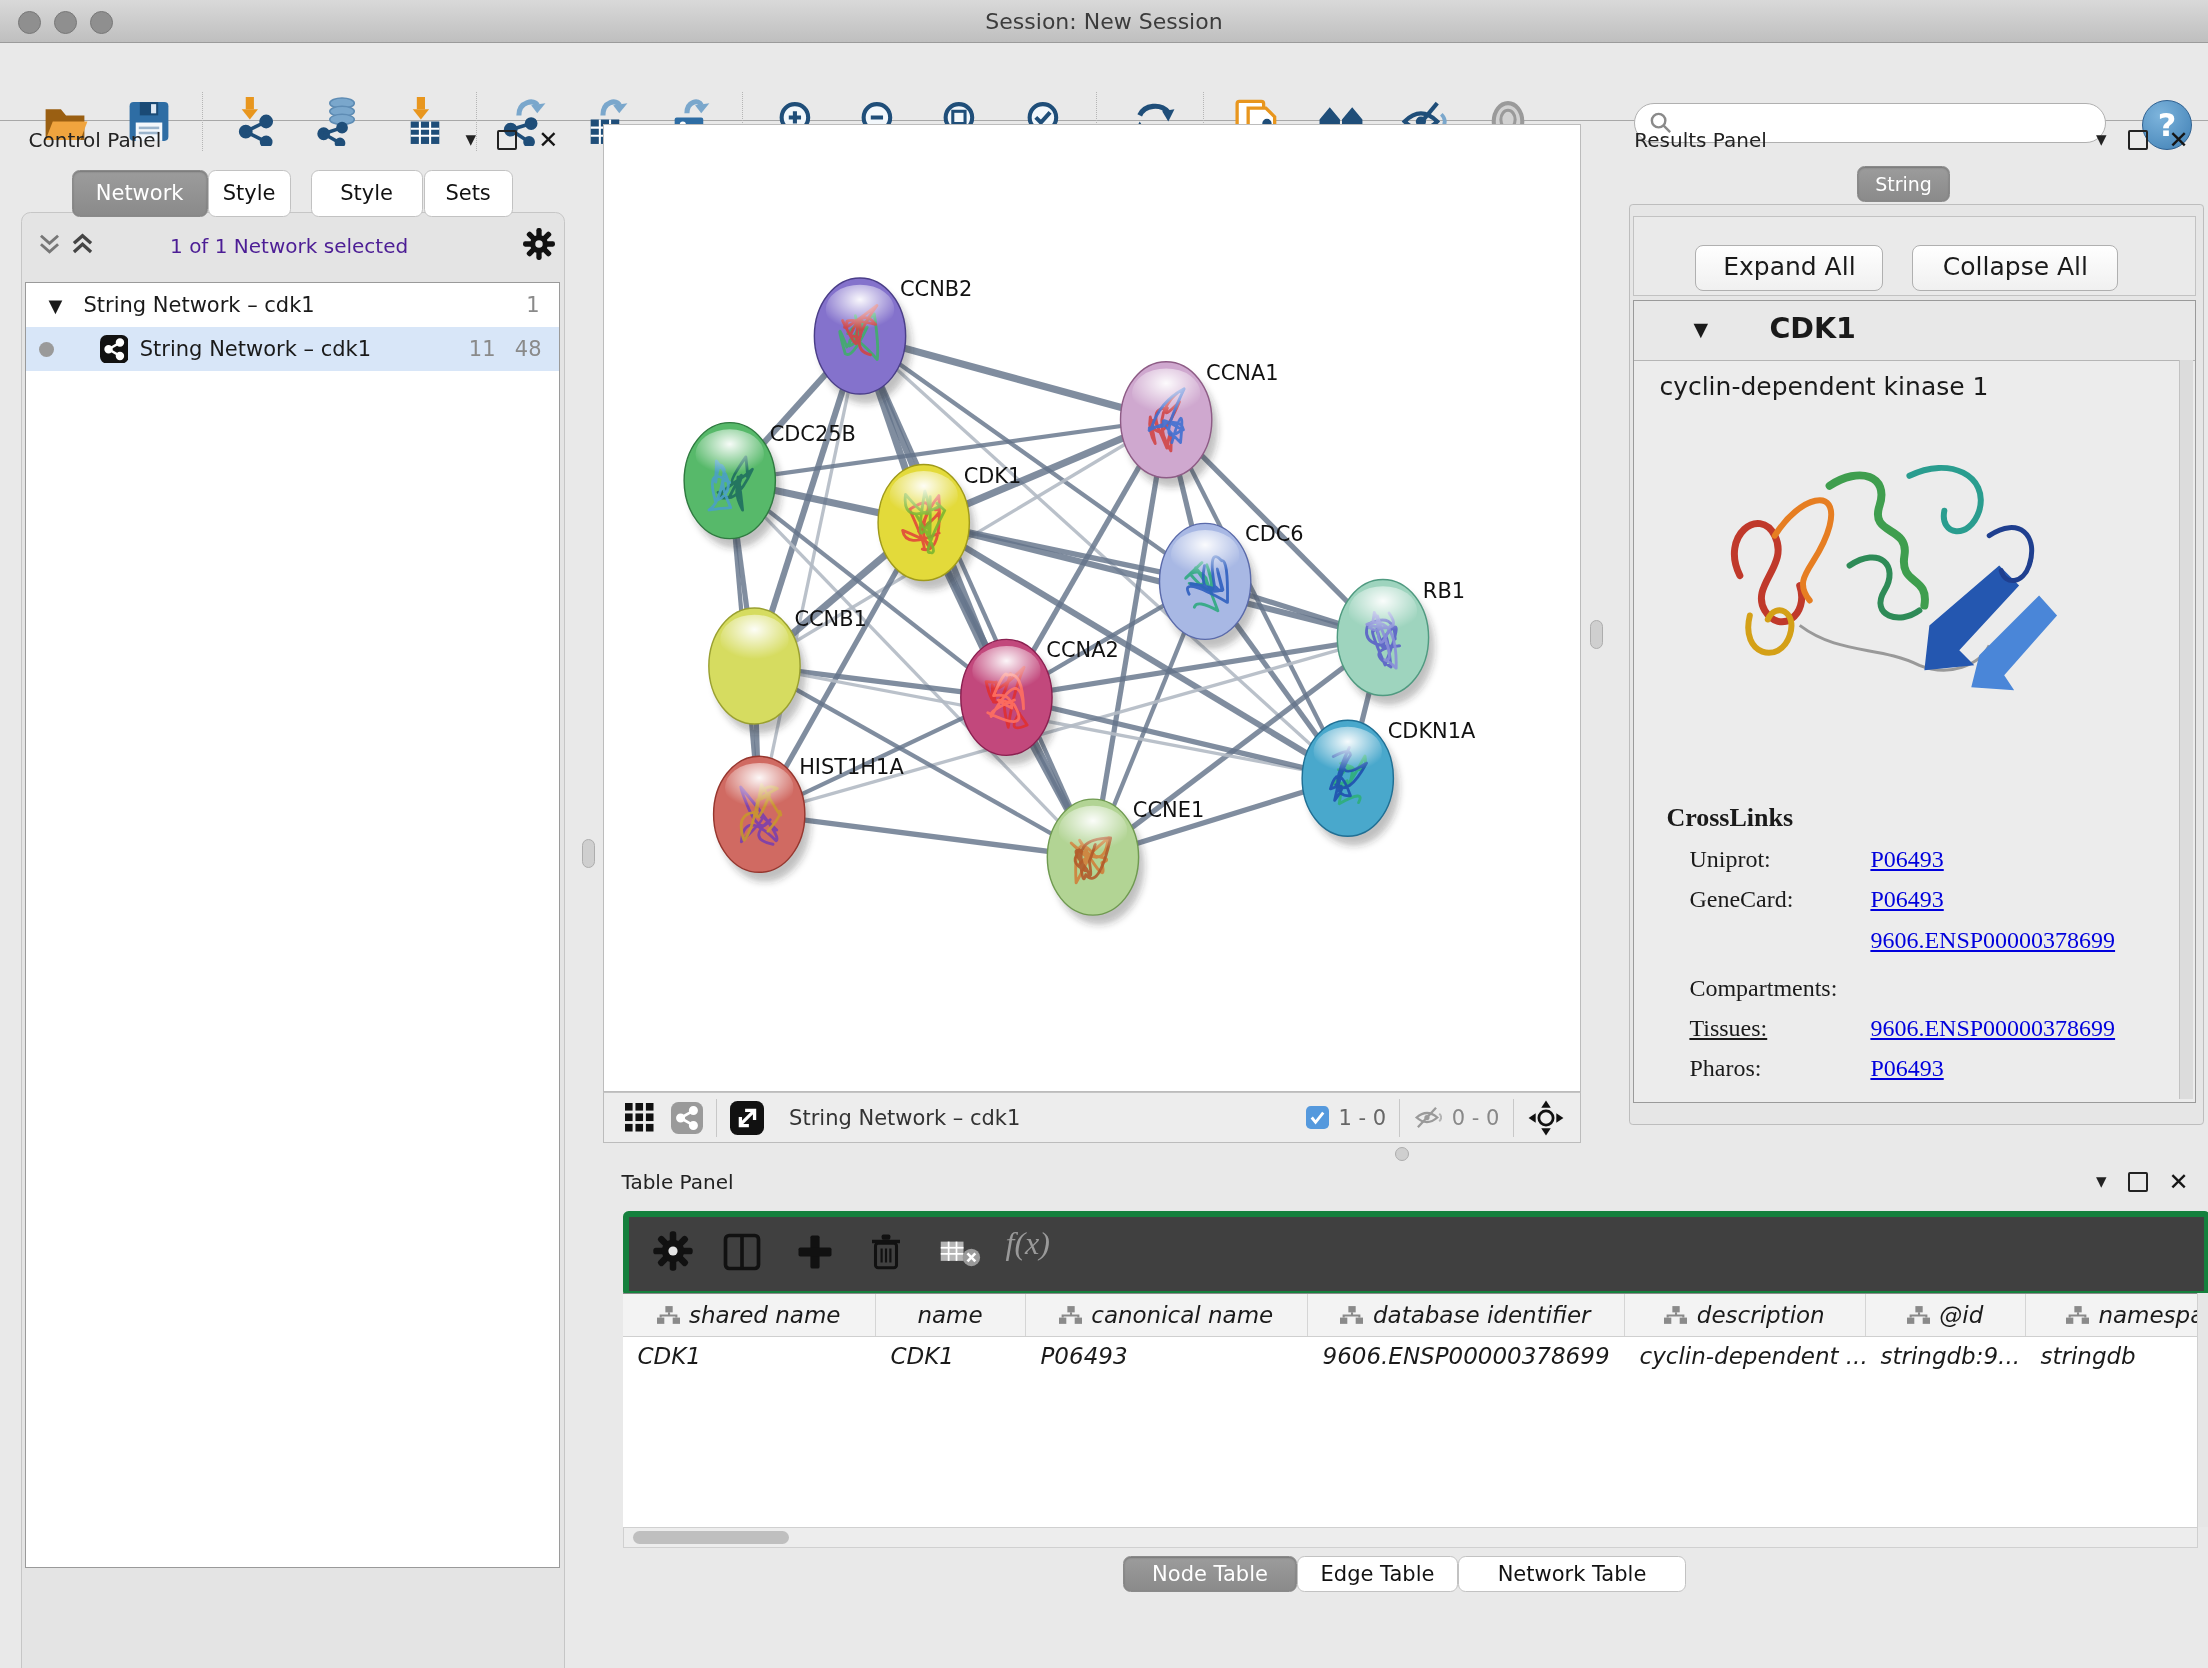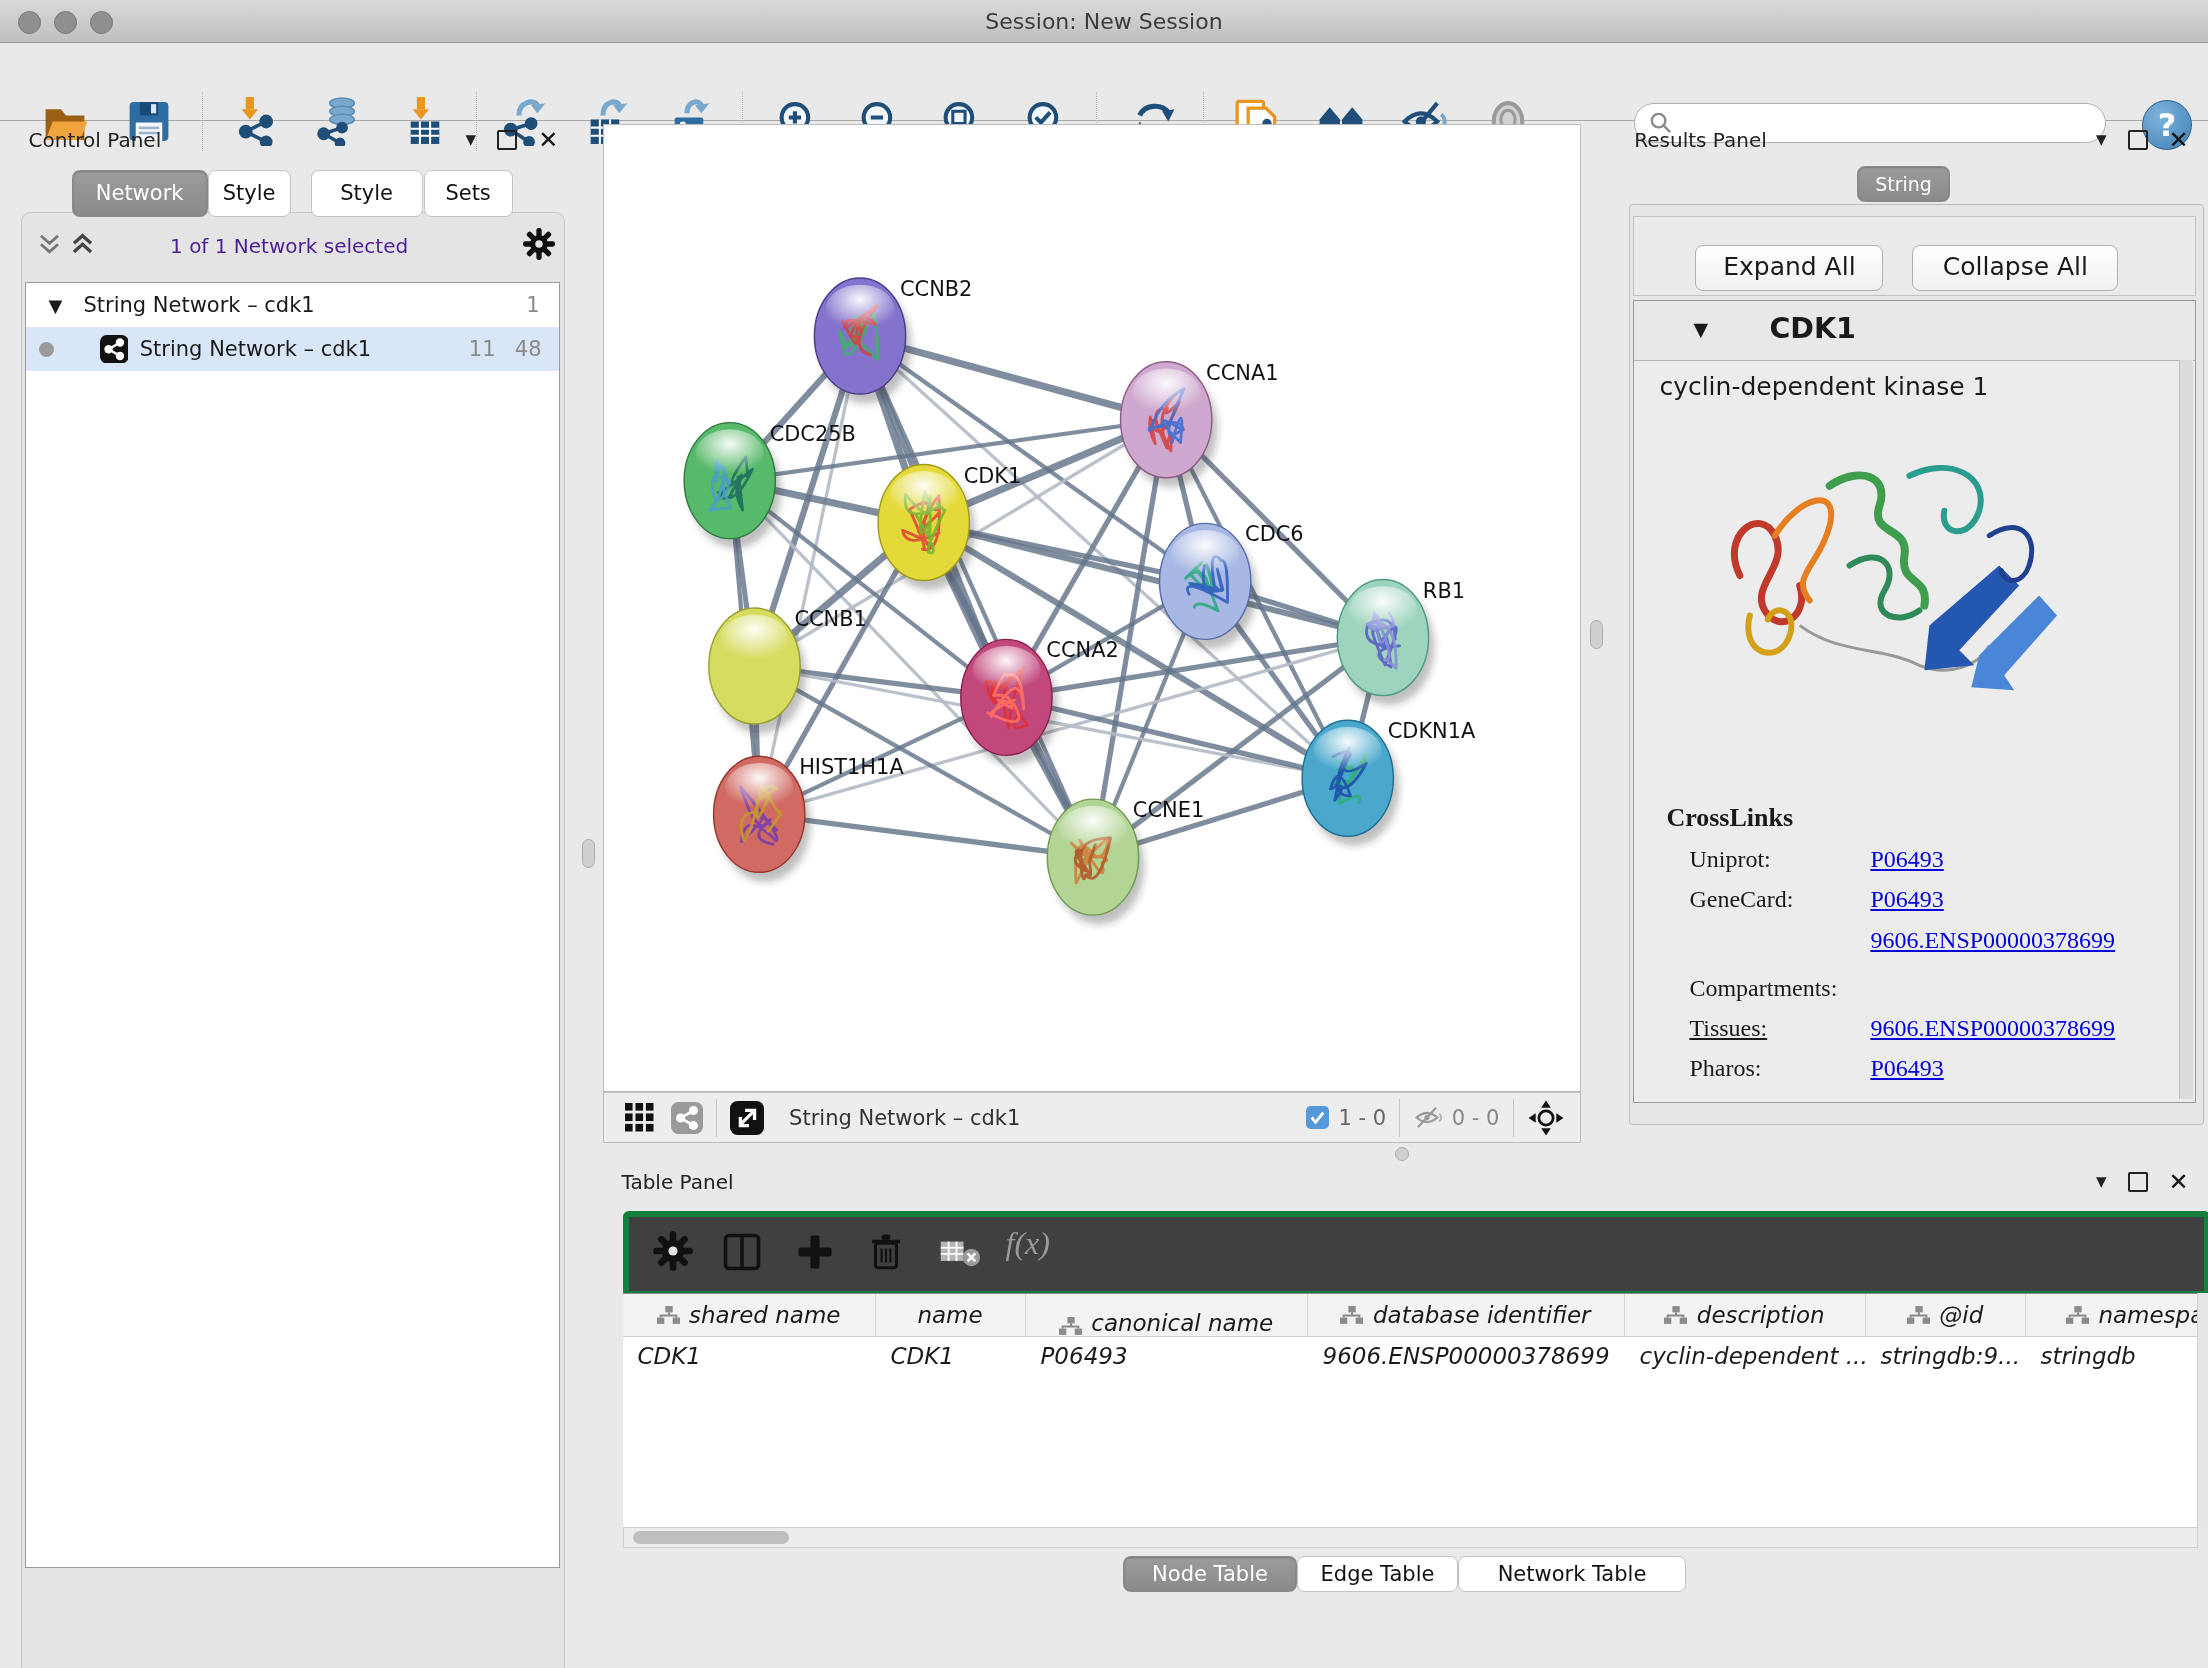--- a/index.html
+++ b/index.html
@@ -710,21 +710,21 @@
                 <rect x="0" y="11" width="7" height="6"></rect>
                 <rect x="15" y="11" width="7" height="6"></rect>
               </g>
               <path d="M11.5,6 V9 M3.5,11 V9 H18.5 V11" stroke="#8a8a8a" stroke-width="2" fill="none"></path>
             </svg>
             <span>shared name</span>
           </div>
           <div class="t-hcell" style="width: 150px;">
             <span>name</span>
           </div>
-          <div class="t-hcell" style="width: 282px; align-items: flex-end;">
+          <div class="t-hcell" style="width: 282px;">
             <svg width="23" height="19" viewBox="0 0 22 18">
               <g fill="#8a8a8a">
                 <rect x="8" y="0" width="7" height="6"></rect>
                 <rect x="0" y="11" width="7" height="6"></rect>
                 <rect x="15" y="11" width="7" height="6"></rect>
               </g>
               <path d="M11.5,6 V9 M3.5,11 V9 H18.5 V11" stroke="#8a8a8a" stroke-width="2" fill="none"></path>
             </svg>
             <span>canonical name</span>
           </div>

